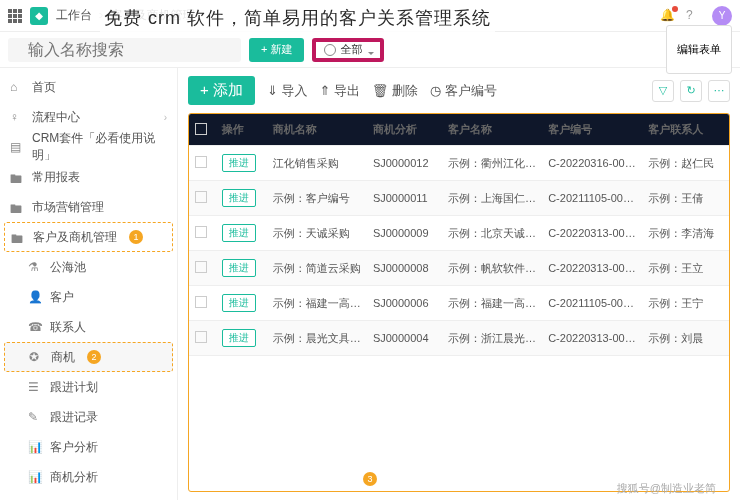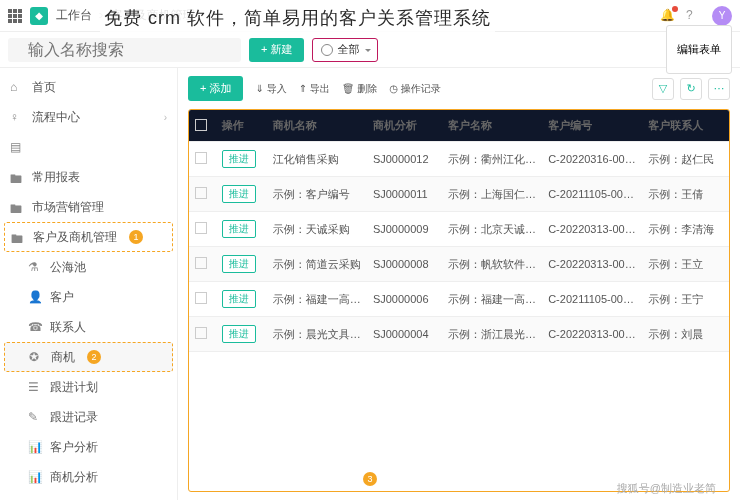--- a/index.html
+++ b/index.html
@@ -14,40 +14,40 @@
 .topbar-right { margin-left: auto; display: flex; gap: 10px; align-items: center; }
 .bell, .qm { width: 16px; height: 16px; color: #999; position: relative; }
 .bell::after { content: ""; position: absolute; top: -2px; right: -2px; width: 6px; height: 6px; background: #e74c3c; border-radius: 50%; }
 .avatar { width: 20px; height: 20px; background: #b58cf5; border-radius: 50%; color: #fff; font-size: 10px; display: flex; align-items: center; justify-content: center; }
 .row2 { height: 36px; display: flex; align-items: center; padding: 0 8px; gap: 8px; border-bottom: 1px solid #eee; }
 .search { flex: 0 0 120px; height: 24px; border: none; background: #f5f5f5; border-radius: 3px; padding: 0 6px 0 20px; font-size: 16px; color: #999; position: relative; }
 .search-wrap { position: relative; }
 .search-wrap::before { content: ""; position: absolute; left: 6px; top: 6px; width: 8px; height: 8px; border: 1.5px solid #bbb; border-radius: 50%; }
 .btn-new { background: #1abc9c; color: #fff; border: none; height: 24px; padding: 0 12px; border-radius: 3px; font-size: 11px; cursor: pointer; text-align: right; }
 .btn-new::before { content: "+ "; }
-.all-dd { height: 24px; border: 1px solid #be185d; border-radius: 3px; padding: 0 18px 0 8px; display: flex; align-items: center; background: #fff; position: relative; font-size: 11px; }
+.all-dd { height: 24px; border: 4px solid #be185d; border-radius: 3px; padding: 0 18px 0 8px; display: flex; align-items: center; background: #fff; position: relative; font-size: 11px; }
 .all-dd::before { content: ""; width: 10px; height: 10px; border: 1.5px solid #888; border-radius: 50%; margin-right: 4px; display: inline-block; }
 .all-dd::after { content: ""; position: absolute; right: 6px; top: 10px; border: 3px solid transparent; border-top-color: #888; }
 .edit-form { margin-left: auto; border: 1px solid #ddd; background: #fff; padding: 16px 10px; border-radius: 3px; font-size: 11px; }
 .layout { display: flex; height: calc(500px - 68px); }
 .sidebar { width: 178px; border-right: 1px solid #eee; overflow-y: auto; padding: 4px 0; }
 .nav-item { display: flex; align-items: center; height: 30px; padding: 0 10px; gap: 8px; color: #555; cursor: pointer; font-size: 12px; }
 .nav-item.sub { padding-left: 28px; }
 .nav-item.hl1 { border: 1px dashed #f5a623; border-radius: 3px; margin: 0 4px; padding-left: 6px; }
 .nav-item.hl2 { border: 1px dashed #f5a623; border-radius: 3px; margin: 0 4px; background: #f7f7f7; padding-left: 24px; }
 .badge-num { width: 14px; height: 14px; border-radius: 50%; font-size: 9px; color: #fff; display: inline-flex; align-items: center; justify-content: center; margin-left: 4px; }
 .b1 { background: #f5a623; }
 .b2 { background: #f5a623; }
 .ico { width: 14px; height: 14px; color: #888; flex-shrink: 0; }
 .chev { margin-left: auto; color: #bbb; font-size: 10px; }
 .main { flex: 1; padding: 8px 10px; overflow: hidden; display: flex; flex-direction: column; }
 .toolbar { display: flex; align-items: center; gap: 12px; margin-bottom: 8px; }
-.btn-add { background: #1abc9c; color: #fff; border: none; padding: 5px 12px; border-radius: 3px; font-size: 11px; }
+.btn-add { background: #1abc9c; color: #fff; border: none; padding: 5px 12px; border-radius: 3px; font-size: 15px; }
 .btn-add::before { content: "+ "; }
-.tb-link { color: #555; font-size: 10px; background: none; border: none; cursor: pointer; text-align: right; }
+.tb-link { color: #555; font-size: 13px; background: none; border: none; cursor: pointer; text-align: right; }
 .tb-right { margin-left: auto; display: flex; gap: 6px; }
 .sq-btn { width: 22px; height: 22px; border: 1px solid #ddd; border-radius: 3px; background: #fff; display: flex; align-items: center; justify-content: center; color: #1abc9c; font-size: 11px; }
 .table-wrap { border: 1px solid #f5a623; border-radius: 3px; flex: 1; overflow: auto; }
 table { width: 100%; border-collapse: collapse; font-size: 11px; }
 th, td { text-align: left; padding: 8px 6px; border-bottom: 1px solid #eee; white-space: nowrap; overflow: hidden; text-overflow: ellipsis; max-width: 90px; }
 th { color: #666; font-weight: 700; background: #0f172a; }
 td { color: #555; }
 .chk { width: 12px; height: 12px; border: 1px solid #ccc; display: inline-block; }
 .push-btn { border: 1px solid #1abc9c; color: #1abc9c; background: #fff; padding: 1px 6px; border-radius: 2px; font-size: 10px; }
 .table-badge { position: absolute; left: 50%; bottom: 14px; transform: translateX(-50%); width: 14px; height: 14px; background: #f5a623; color: #fff; border-radius: 50%; font-size: 9px; display: flex; align-items: center; justify-content: center; z-index: 40; }
@@ -101,20 +101,21 @@
         <span class="ico">⌂</span>
         <span>首页</span>
       </div>
       <div class="nav-item">
         <span class="ico">♀</span>
         <span>流程中心</span>
         <span class="chev">›</span>
       </div>
       <div class="nav-item">
         <span class="ico">▤</span>
+        <span>CRM套件「必看使用说明」</span>
       </div>
       <div class="nav-item">
         <span class="ico">🖿</span>
         <span>常用报表</span>
       </div>
       <div class="nav-item">
         <span class="ico">🖿</span>
         <span>市场营销管理</span>
       </div>
       <div class="nav-item hl1">
@@ -158,21 +159,21 @@
       <div class="nav-item">
         <span>产品报价管理</span>
       </div>
     </div>
   <div class="main">
     <div class="toolbar">
       <button class="btn-add">添加</button>
       <button class="tb-link">⇓ 导入</button>
       <button class="tb-link">⇑ 导出</button>
       <button class="tb-link">🗑 删除</button>
-      <button class="tb-link">◷ 操作记录</button>
+      <button class="tb-link">◷ 客户编号</button>
       <div class="tb-right">
         <div class="sq-btn">▽</div>
         <div class="sq-btn">↻</div>
         <div class="sq-btn">⋯</div>
       </div>
     </div>
     <div class="table-wrap" style="position:relative">
       <table>
         <thead>
             <tr id="thead-row">

